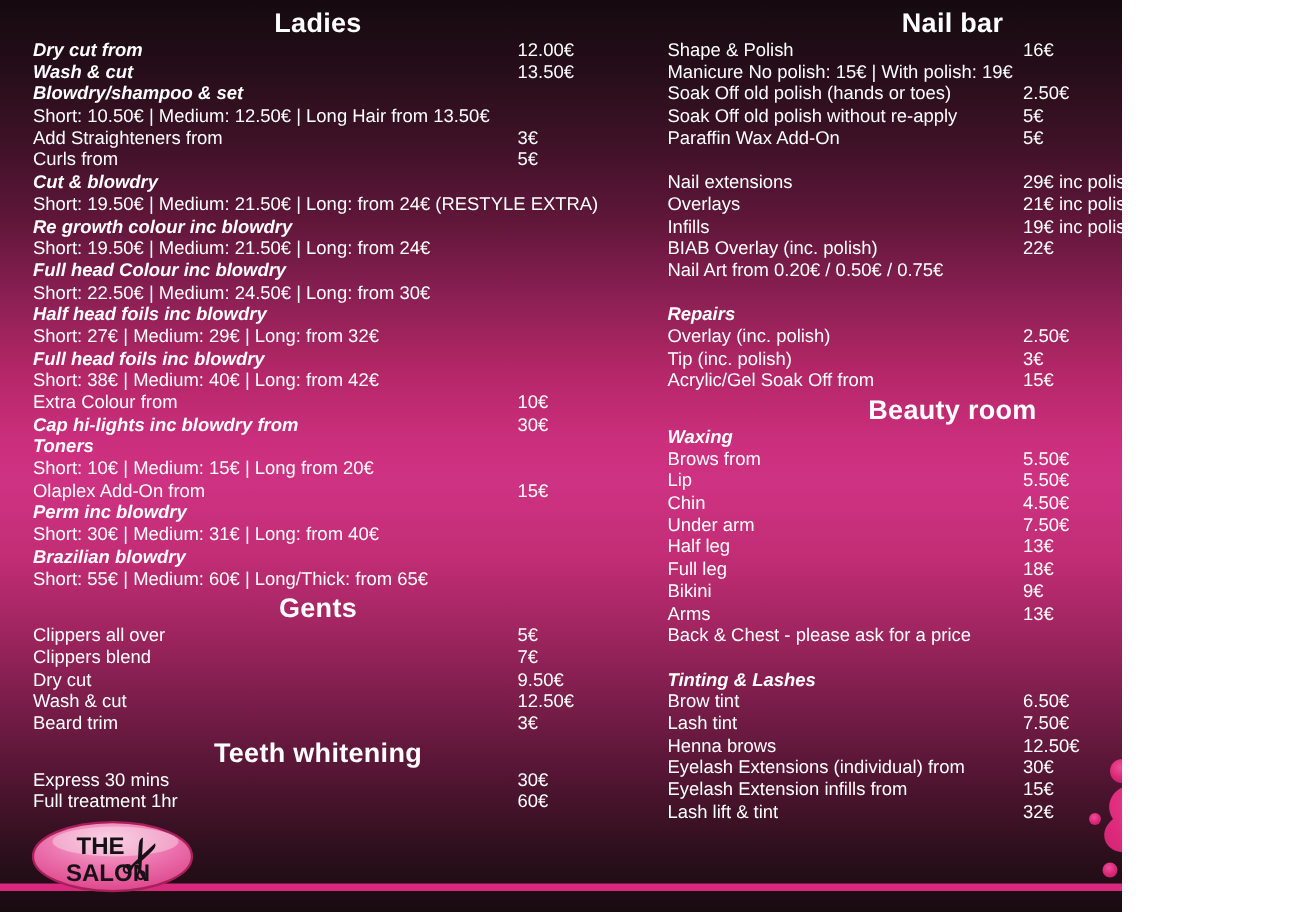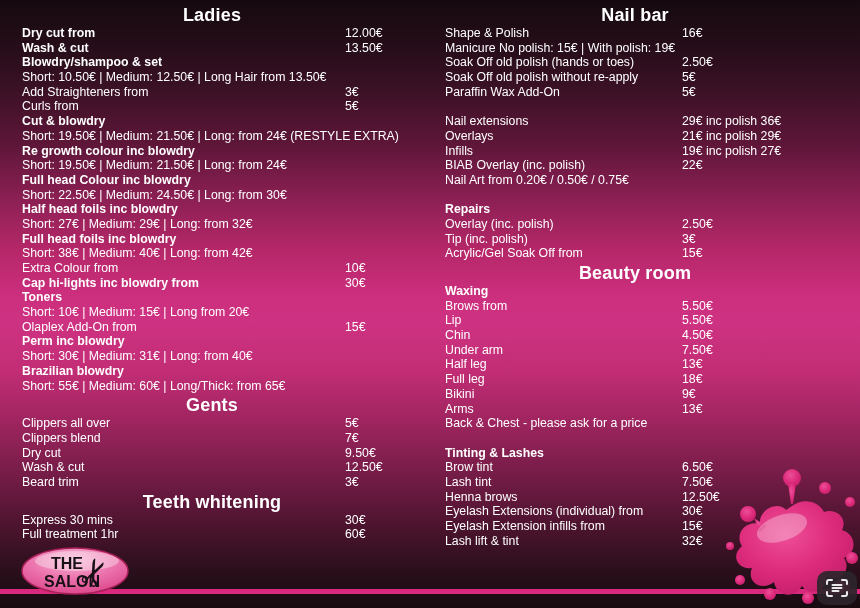--- a/index.html
+++ b/index.html
@@ -1,34 +1,34 @@
 <!DOCTYPE html>
 <html><head>
 <meta charset="utf-8">
 <style>
   html,body{margin:0;padding:0;}
   .stage{
-    position:relative;width:860px;height:608px;overflow:hidden;
+    position:relative;width:748px;height:608px;overflow:hidden;
     font-family:"Liberation Sans",sans-serif;color:#ffffff;
     background:linear-gradient(180deg,
       #150a0f 0%, #240d18 7%, #3c1126 15%, #5f1639 24%, #8d2055 33%,
       #b52768 41%, #ca2e7c 48%, #ce3282 53%, #c22d75 61%, #a02560 69%,
       #7a1d4a 77%, #4f1430 86%, #2a0f1b 94%, #180b10 100%);
   }
   .col{position:absolute;top:3px;}
   .col-left{left:22px;width:402px;}
   .col-right{left:445px;width:402px;}
   .sec-header{
     font-size:18px;font-weight:bold;text-align:center;
     height:22px;line-height:22px;margin-top:1px;width:380px;
     letter-spacing:0.2px;
   }
   .row{position:relative;height:14.7px;line-height:14.7px;font-size:12.3px;}
   .row .lbl{position:absolute;left:0;top:0;white-space:nowrap;}
-  .row .b{font-weight:bold;}
+  .row .b{font-weight:bold;font-style:italic;}
   .row .price{position:absolute;top:0;white-space:nowrap;}
   .col-left .price{left:323px;}
   .col-right .price{left:237px;}
   .footer-line{
     position:absolute;left:0;top:589px;width:860px;height:5px;
     background:#d9297e;
   }
   .logo{position:absolute;left:20px;top:546px;width:112px;height:52px;}
   .splash{position:absolute;left:726px;top:462px;width:134px;height:142px;}
   .overlay-btn{

